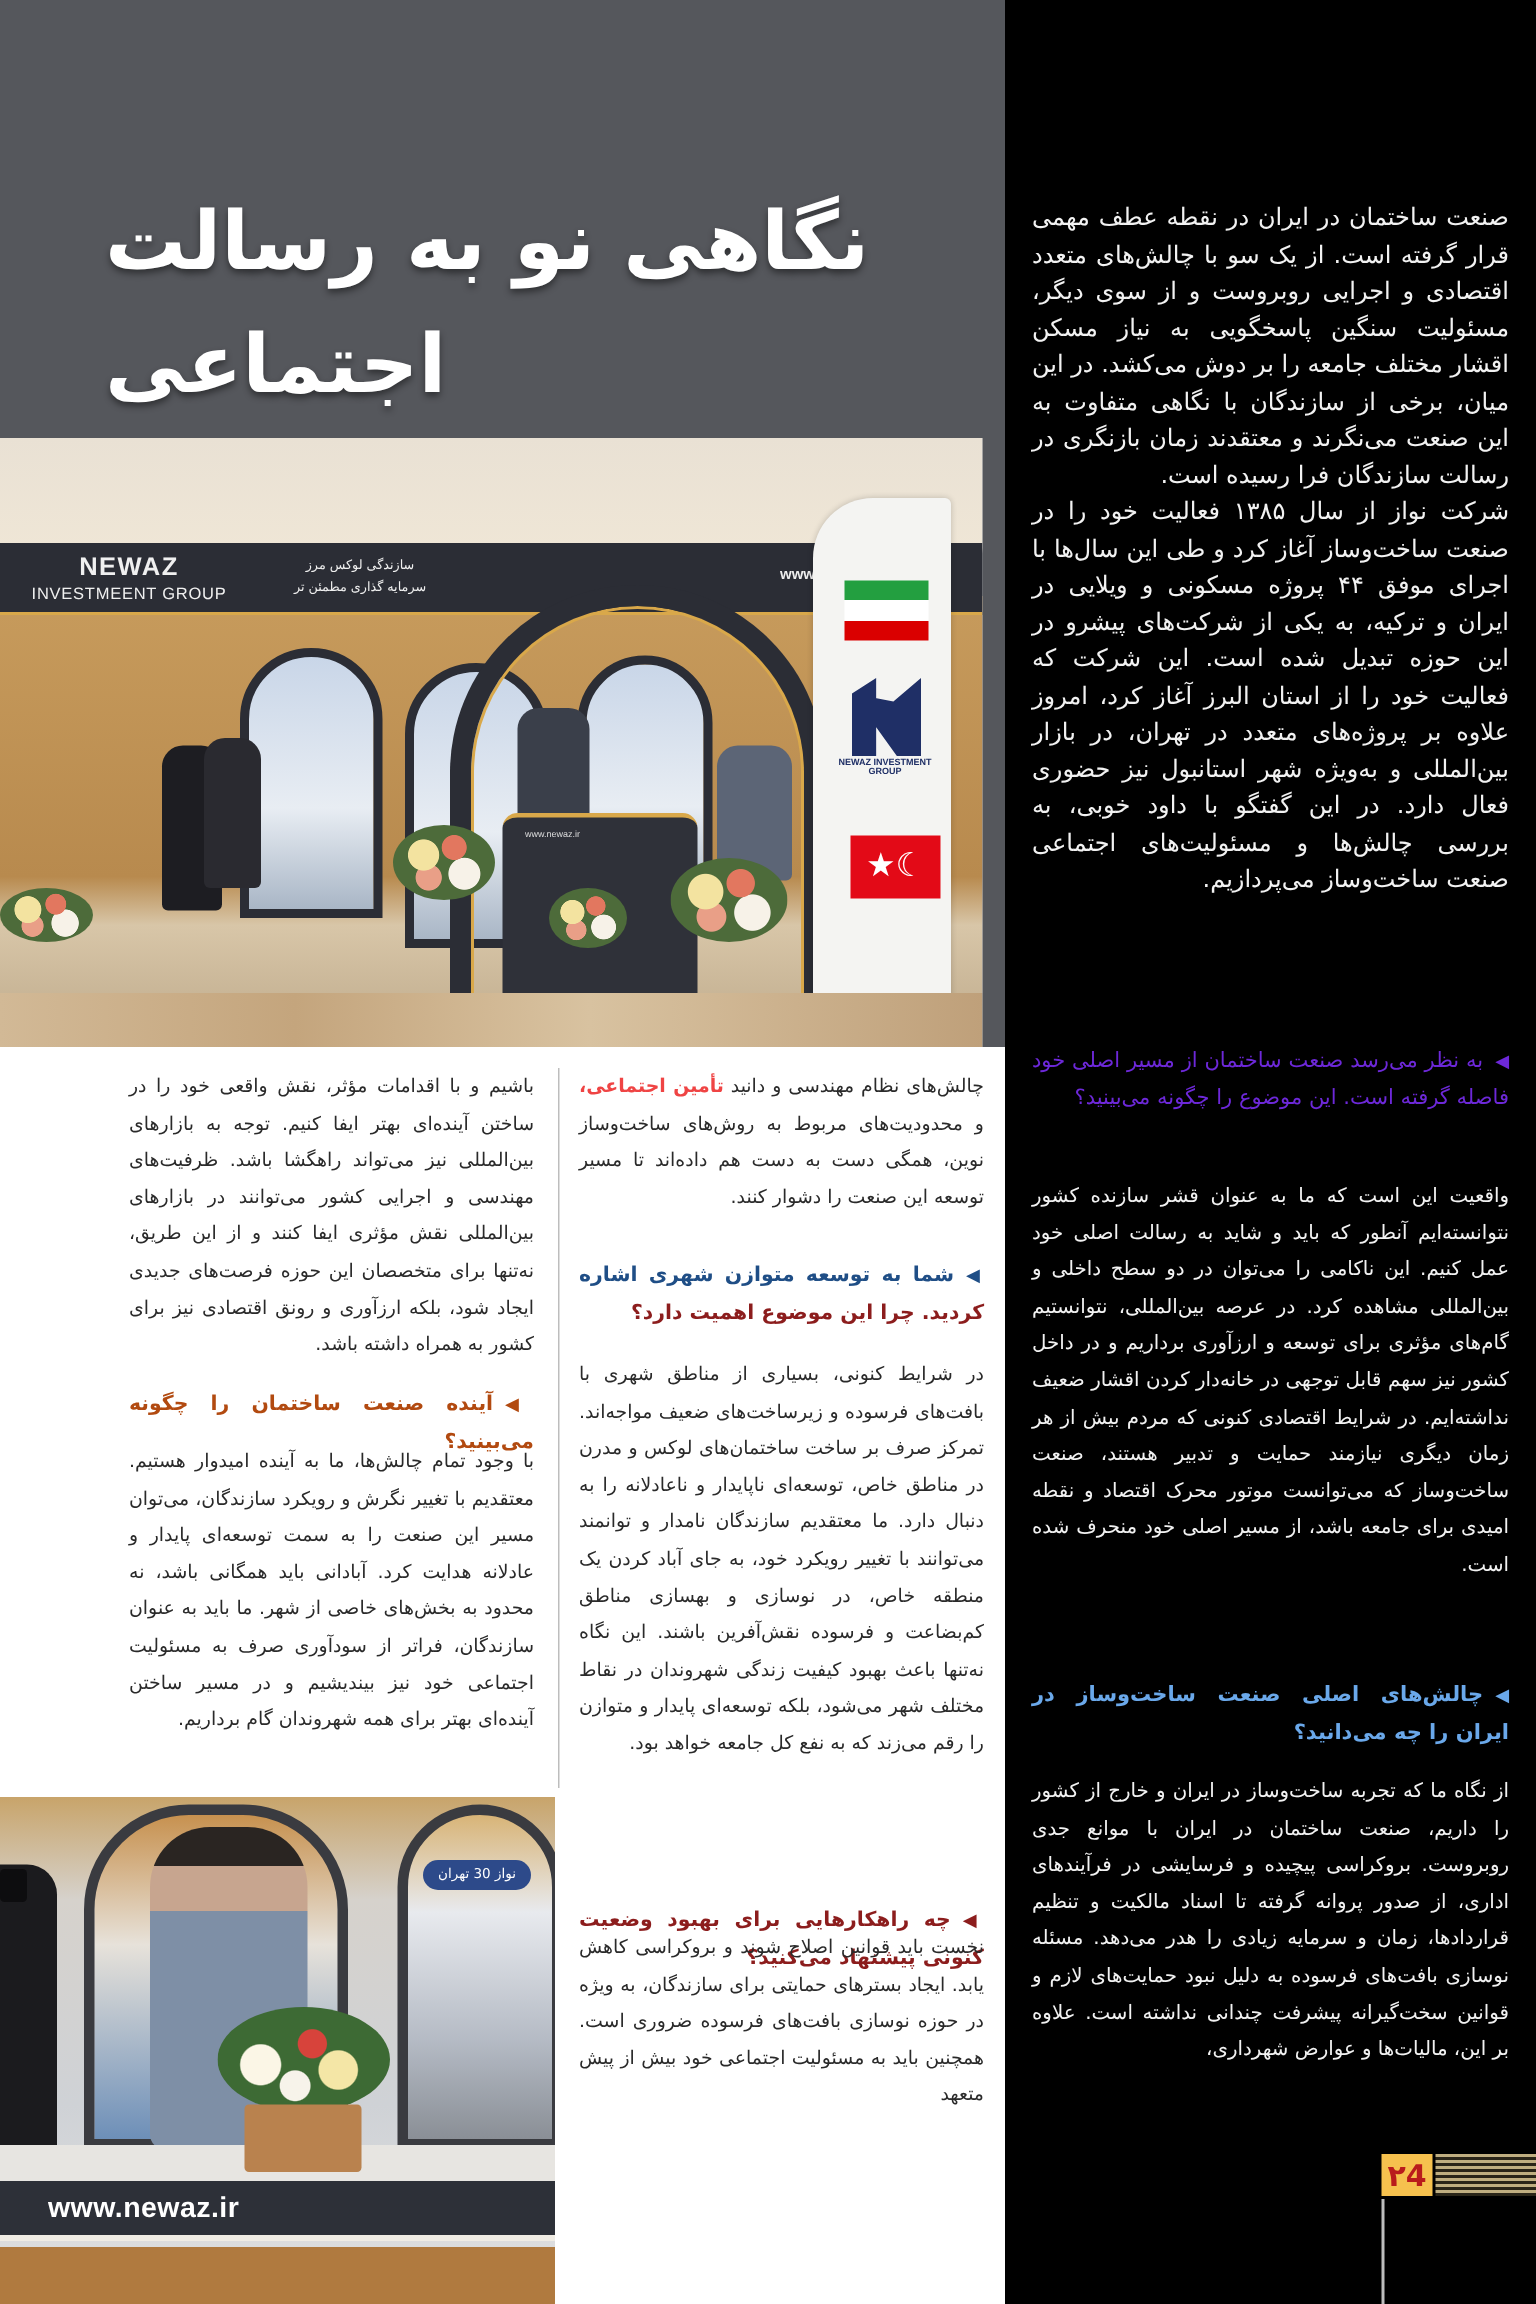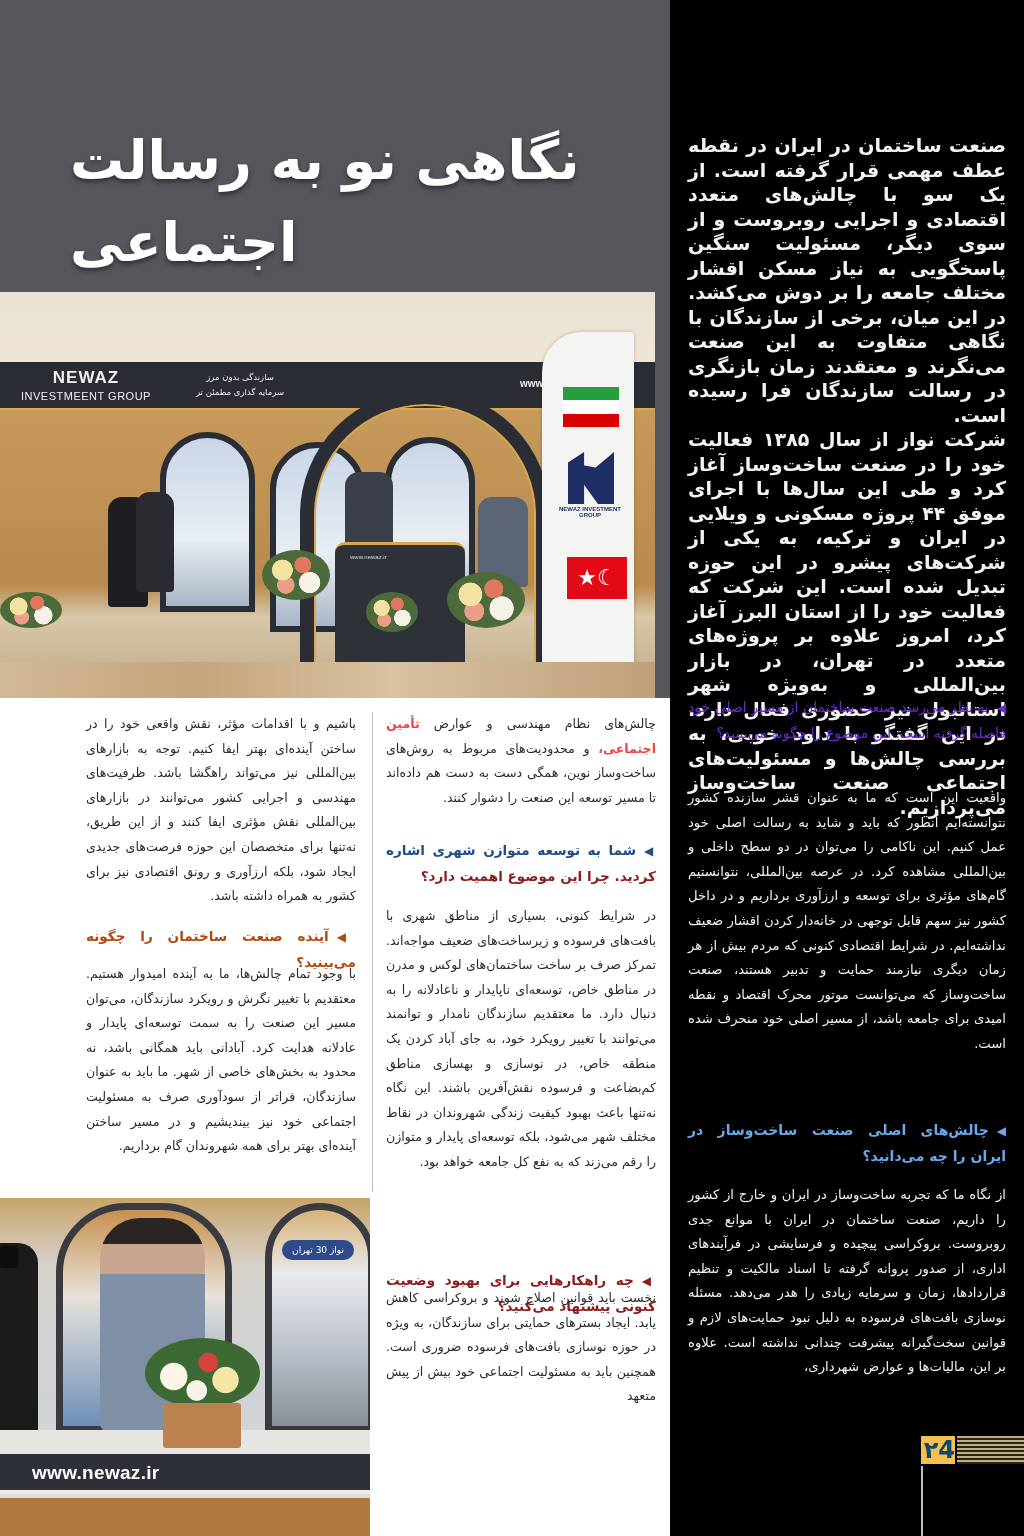--- a/index.html
+++ b/index.html
@@ -22,21 +22,21 @@
   
   .dark-panel {
     position: absolute; left: 670px; top: 0; width: 354px; height: 1536px;
     background: #000000;
   }
   .dark-col {
     position: absolute; left: 688px; width: 318px; direction: rtl; text-align: justify;
     color: #f2f2f2; font-size: 13.2px; line-height: 24.6px;
   }
   .dark-col p { text-align-last: right; }
-  .intro { top: 133px; font-weight: bold; font-size: 19px; line-height: 24.5px; }
+  .intro { top: 133px; font-weight: normal; font-size: 16px; line-height: 24.5px; }
   .intro p + p { margin-top: 0; }
   .q-gold {
     color: #6d28d9; font-weight: normal; font-size: 14px; line-height: 25px;
   }
   .q-blue {
     color: #6aa8ea; font-weight: bold; font-size: 14px; line-height: 25px;
   }
   .tri { display: inline-block; font-size: 12px; margin-left: 8px; }
   .q1 { top: 695px; }
   .a1 { top: 786px; }
@@ -205,21 +205,21 @@
   .mq2 { top: 1268px; }
   .m3 { top: 1286px; }
 
   .l1 { top: 712px; }
   .lq1 { top: 924px; }
   .l2 { top: 962px; }
 
   
   .page-num {
     position: absolute; left: 921px; top: 1436px; width: 34px; height: 28px; background: #f6c14e;
-    color: #0c4a6e; font-weight: bold; font-size: 24px; line-height: 28px; 
+    color: #b91c1c; font-weight: bold; font-size: 20px; line-height: 28px; text-align: center;
   }
   .page-lines {
     position: absolute; left: 957px; top: 1436px; width: 67px; height: 28px;
     background: repeating-linear-gradient(180deg, #bfae80 0 2px, #2a2518 2px 4px);
   }
   .page-rule {
     position: absolute; left: 921px; top: 1466px; width: 2px; height: 70px; background: #bdbdbd;
   }
 </style>
 </head>
@@ -231,21 +231,21 @@
   <div>سازندگان در صنعت ساختمان</div>
 </h1>
 
 <div class="photo-booth">
   <div class="booth-banner"></div>
   <div class="booth-brand">
     <div class="b1">NEWAZ</div>
     <div class="b2">INVESTMEENT GROUP</div>
   </div>
   <div class="booth-slogan">
-    <div>سازندگی بدون مرز</div>
+    <div>سازندگی لوکس مرز</div>
     <div>سرمایه گذاری مطمئن تر</div>
   </div>
   <div class="booth-www">www</div>
   <div class="arch-win w1"></div>
   <div class="arch-win w2"></div>
   <div class="arch-win w3"></div>
   <div class="arch-outer"></div>
   <div class="person p1"></div>
   <div class="person p2"></div>
   <div class="person p3"></div>
@@ -285,21 +285,21 @@
 
 <div class="dark-col q2 q-blue">
   <span class="tri">◀</span><span>چالش‌های اصلی صنعت ساخت‌وساز در ایران را چه می‌دانید؟</span>
 </div>
 <div class="dark-col a2">
   <p>از نگاه ما که تجربه ساخت‌وساز در ایران و خارج از کشور را داریم، صنعت ساختمان در ایران با موانع جدی روبروست. بروکراسی پیچیده و فرسایشی در فرآیندهای اداری، از صدور پروانه گرفته تا اسناد مالکیت و تنظیم قراردادها، زمان و سرمایه زیادی را هدر می‌دهد. مسئله نوسازی بافت‌های فرسوده به دلیل نبود حمایت‌های لازم و قوانین سخت‌گیرانه پیشرفت چندانی نداشته است. علاوه بر این، مالیات‌ها و عوارض شهرداری،</p>
 </div>
 
 <div class="light-col col-mid m1">
   <p>
-    <span>چالش‌های نظام مهندسی و عوارض</span>
+    <span>چالش‌های نظام مهندسی و دانید</span>
     <span class="hl-red">تأمین اجتماعی،</span>
     <span>و محدودیت‌های مربوط به روش‌های ساخت‌وساز نوین، همگی دست به دست هم داده‌اند تا مسیر توسعه این صنعت را دشوار کنند.</span>
   </p>
 </div>
 <div class="light-col col-mid mq1">
   <p>
     <span class="tri-dark">◀</span><span class="q-dblue">شما به توسعه متوازن شهری اشاره</span>
     <span class="q-dred">کردید. چرا این موضوع اهمیت دارد؟</span>
   </p>
 </div>

